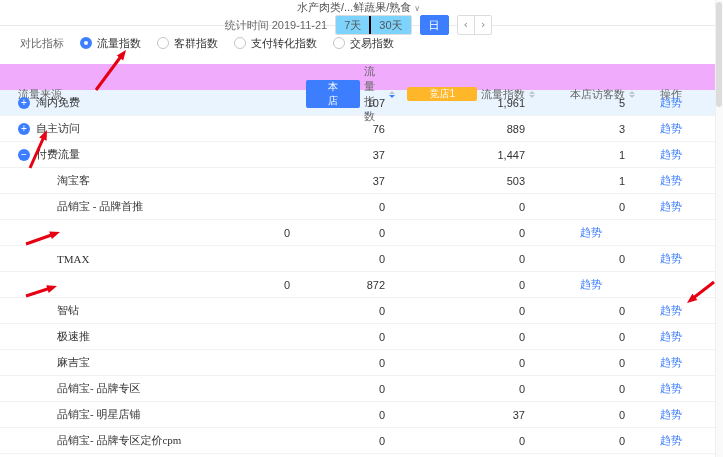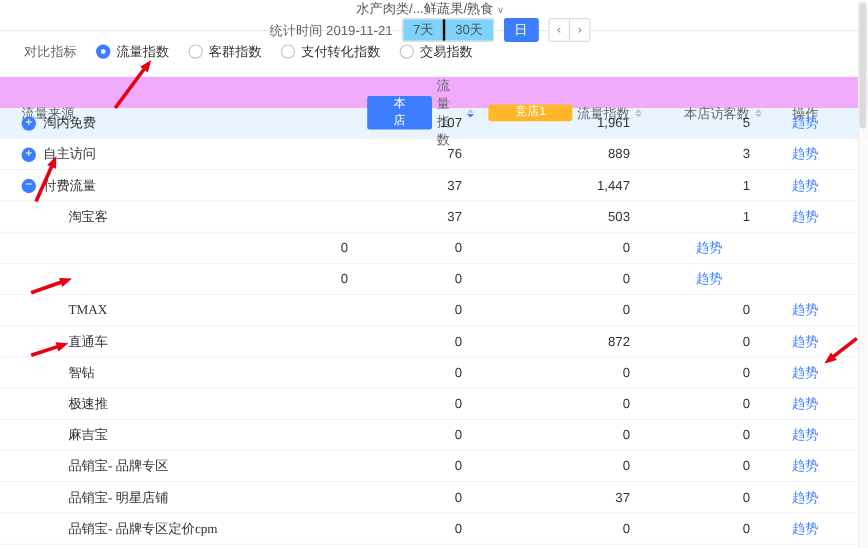--- a/index.html
+++ b/index.html
@@ -177,20 +177,23 @@
       <div class="trow">
         <div class="cell name-cell lv1">
           <span class="src-label">淘宝客</span>
         </div>
         <div class="cell num">37</div>
         <div class="cell num">503</div>
         <div class="cell num">1</div>
         <div class="cell action"><span class="trend">趋势</span></div>
       </div>
       <div class="trow">
+        <div class="cell name-cell lv1">
+          <span class="src-label">品销宝 - 品牌首推</span>
+        </div>
         <div class="cell num">0</div>
         <div class="cell num">0</div>
         <div class="cell num">0</div>
         <div class="cell action"><span class="trend">趋势</span></div>
       </div>
       <div class="trow">
         <div class="cell num">0</div>
         <div class="cell num">0</div>
         <div class="cell num">0</div>
         <div class="cell action"><span class="trend">趋势</span></div>
@@ -198,23 +201,20 @@
       <div class="trow">
         <div class="cell name-cell lv1">
           <span class="src-label">TMAX</span>
         </div>
         <div class="cell num">0</div>
         <div class="cell num">0</div>
         <div class="cell num">0</div>
         <div class="cell action"><span class="trend">趋势</span></div>
       </div>
       <div class="trow">
-        <div class="cell name-cell lv1">
-          <span class="src-label">直通车</span>
-        </div>
         <div class="cell num">0</div>
         <div class="cell num">872</div>
         <div class="cell num">0</div>
         <div class="cell action"><span class="trend">趋势</span></div>
       </div>
       <div class="trow">
         <div class="cell name-cell lv1">
           <span class="src-label">智钻</span>
         </div>
         <div class="cell num">0</div>

